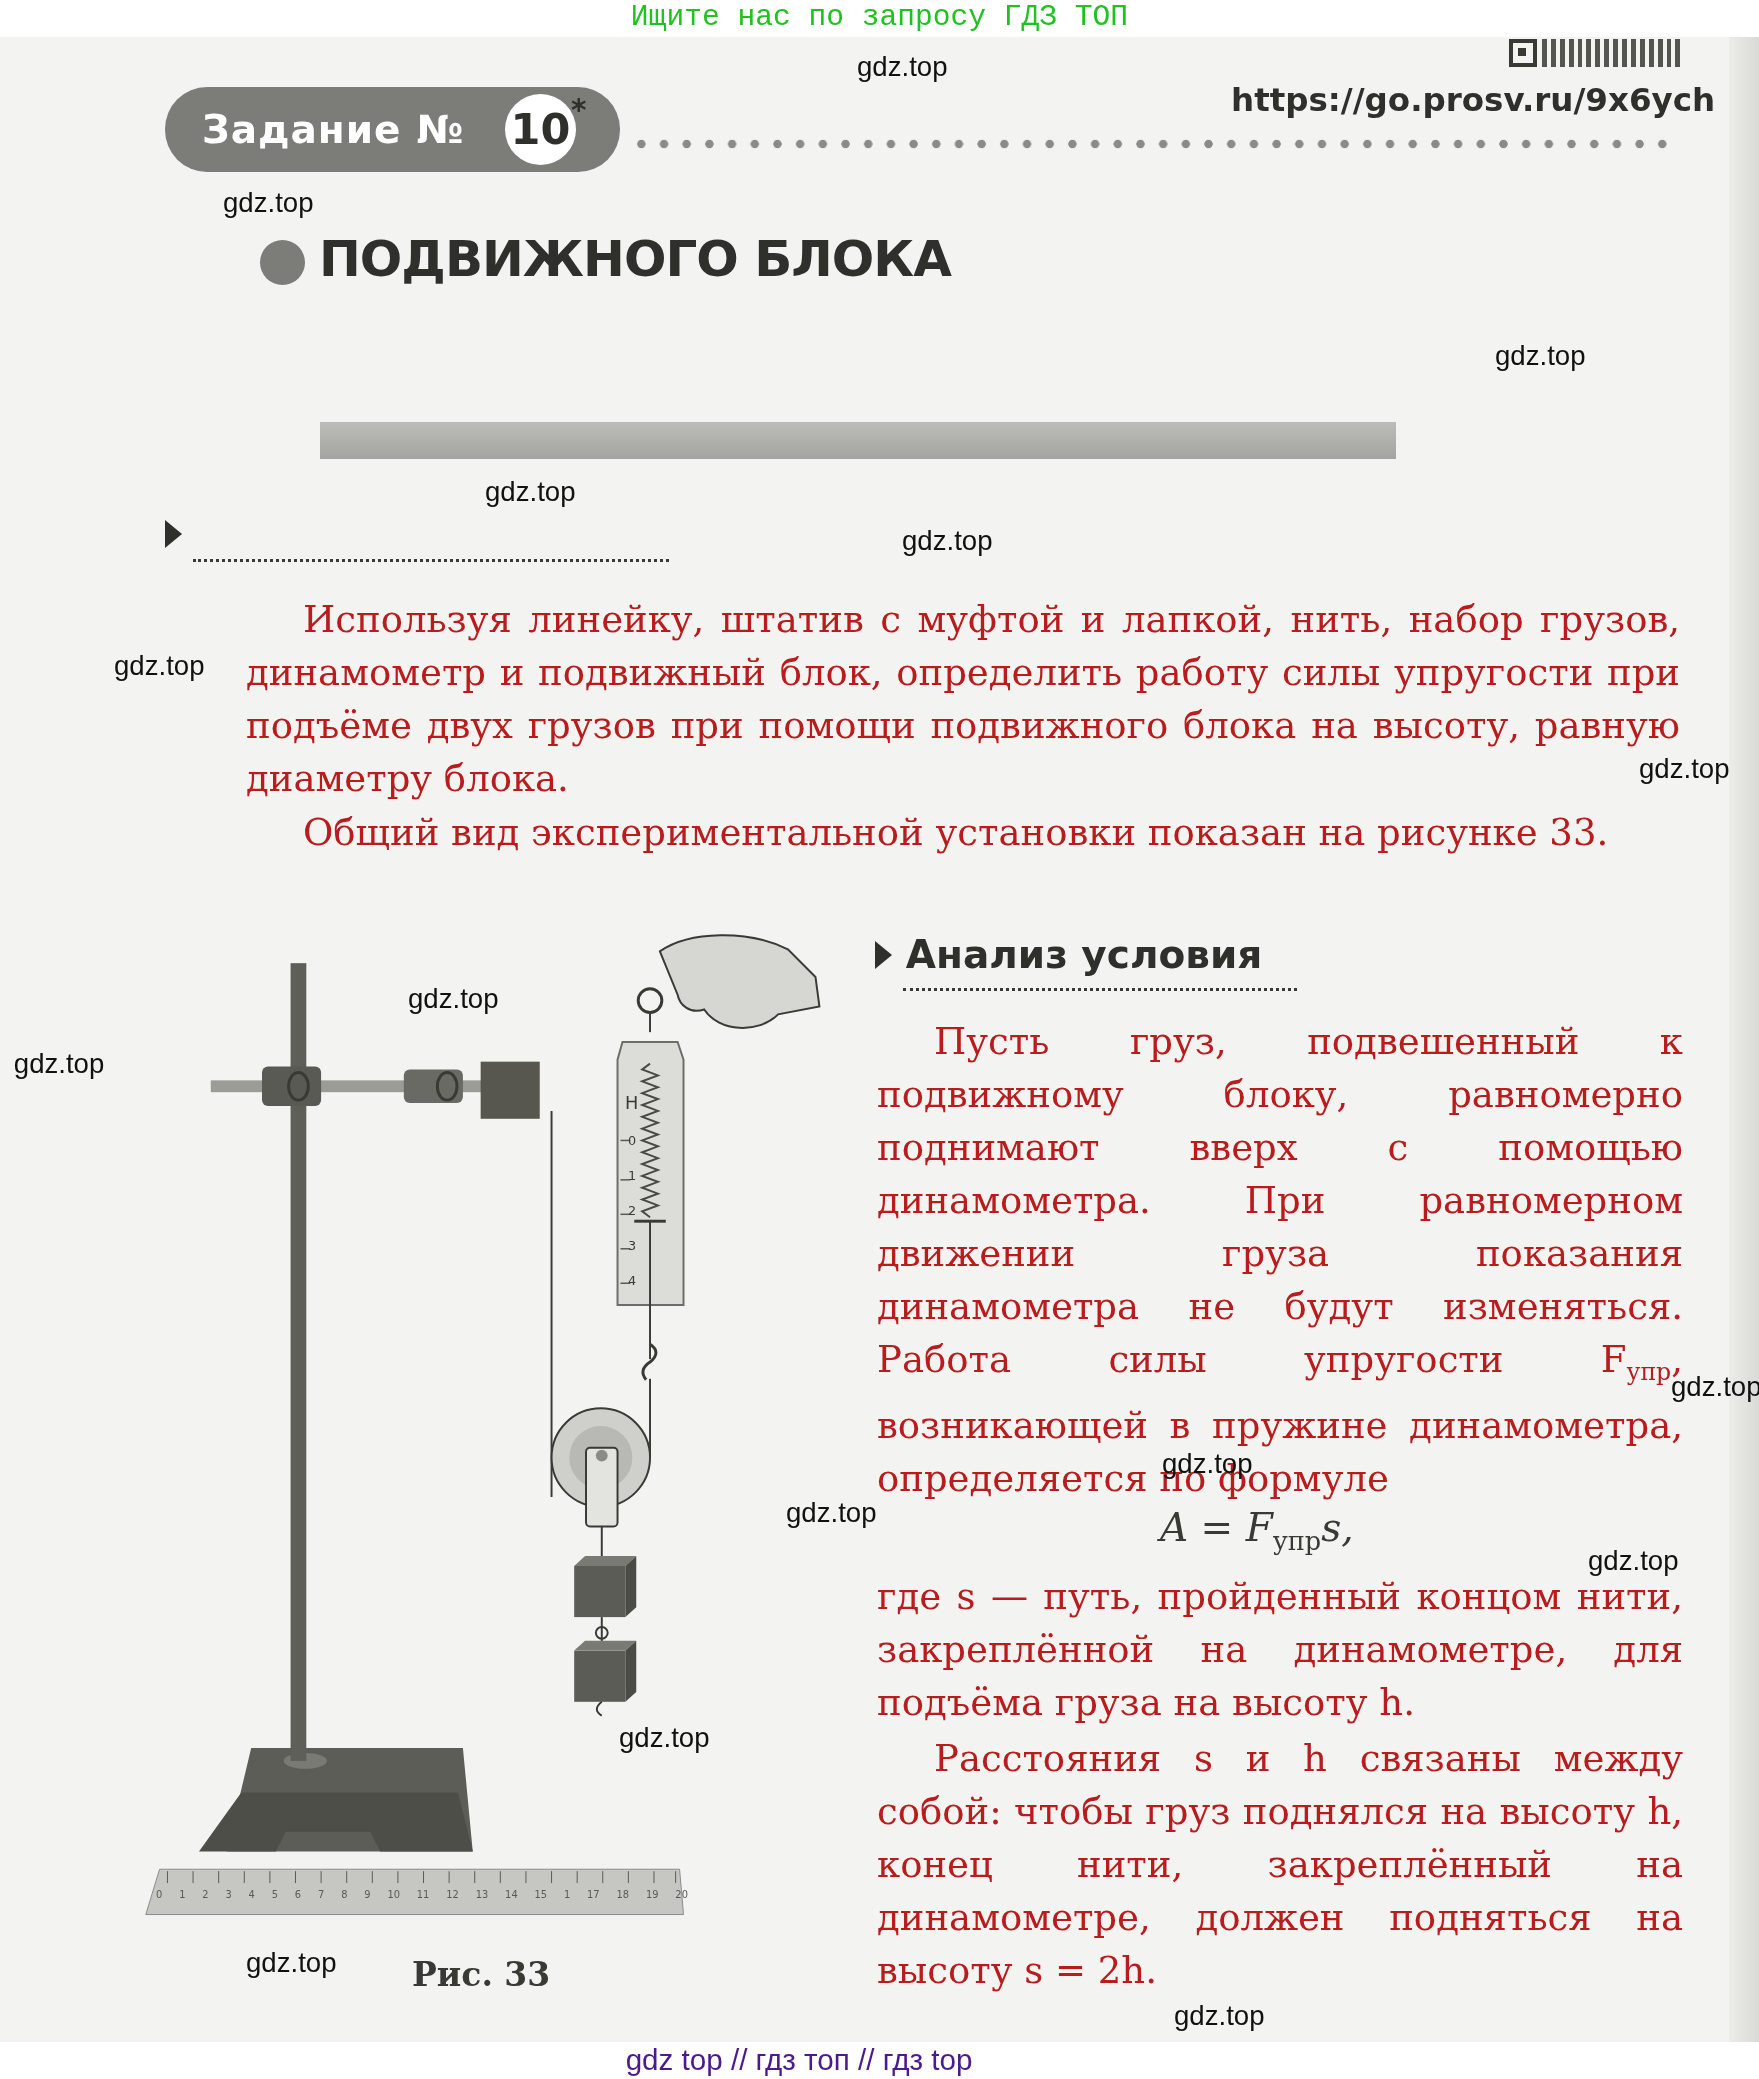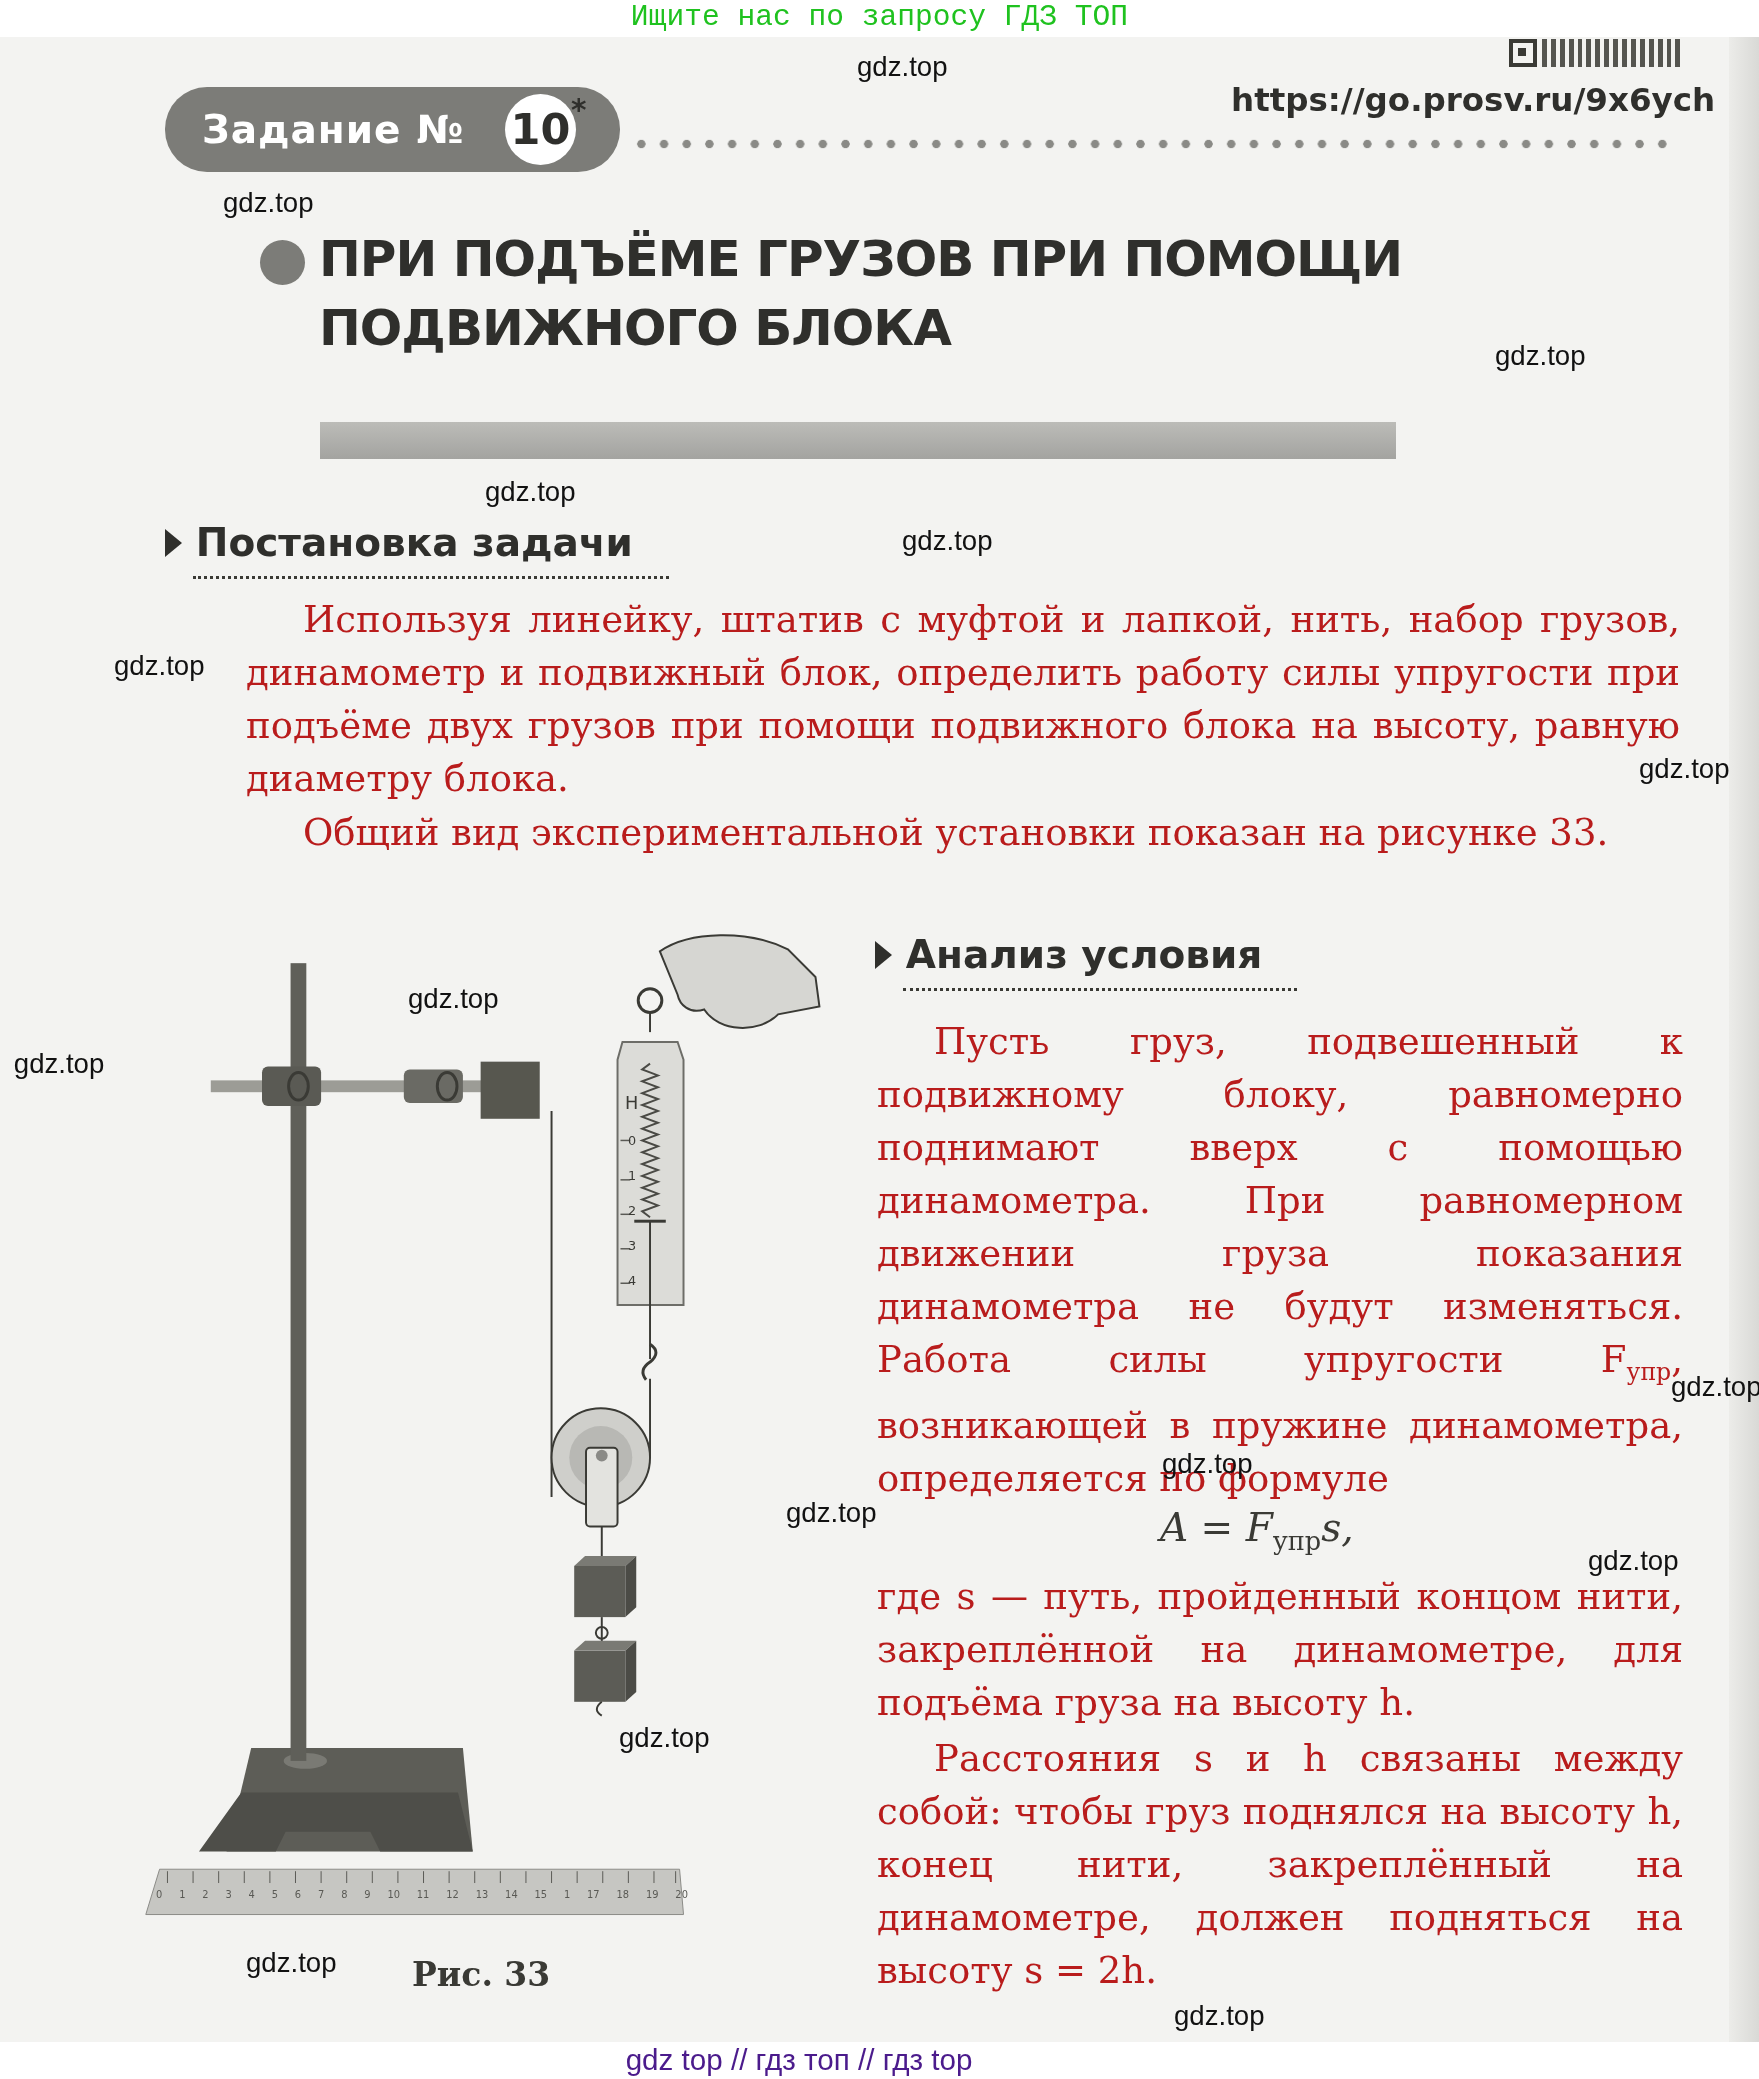--- a/index.html
+++ b/index.html
@@ -102,27 +102,25 @@
 <div class="dots-rule"></div>
 <div class="qr" title="QR-code">
   <div class="finder"></div>
   <div class="pattern"></div>
 </div>
 <div class="url">https://go.prosv.ru/9x6ych</div>
 
 <div class="heading-bullet"></div>
 <div class="heading-bar"></div>
 <div class="heading">
-  <div>при подъёме грузов при помощи</div>
   <div>подвижного блока</div>
 </div>
 
 <div class="section-title" style="left:165px;top:520px;width:504px;">
   <span class="tri"></span>
-  <span>Постановка задачи</span>
   <span class="rule"></span>
 </div>
 <div class="para" style="left:246px;top:593px;width:1434px;">
   <span class="indent"></span><span>Используя линейку, штатив с муфтой и лапкой, нить, набор грузов, динамометр и подвижный блок, определить работу силы упругости при подъёме двух грузов при помощи подвижного блока на высоту, равную диаметру блока.</span>
 </div>
 <div class="para" style="left:246px;top:806px;width:1434px;">
   <span class="indent"></span><span>Общий вид экспериментальной установки показан на рисунке 33.</span>
 </div>
 
 <svg width="1759" height="2079" viewBox="0 0 1786 2111">

